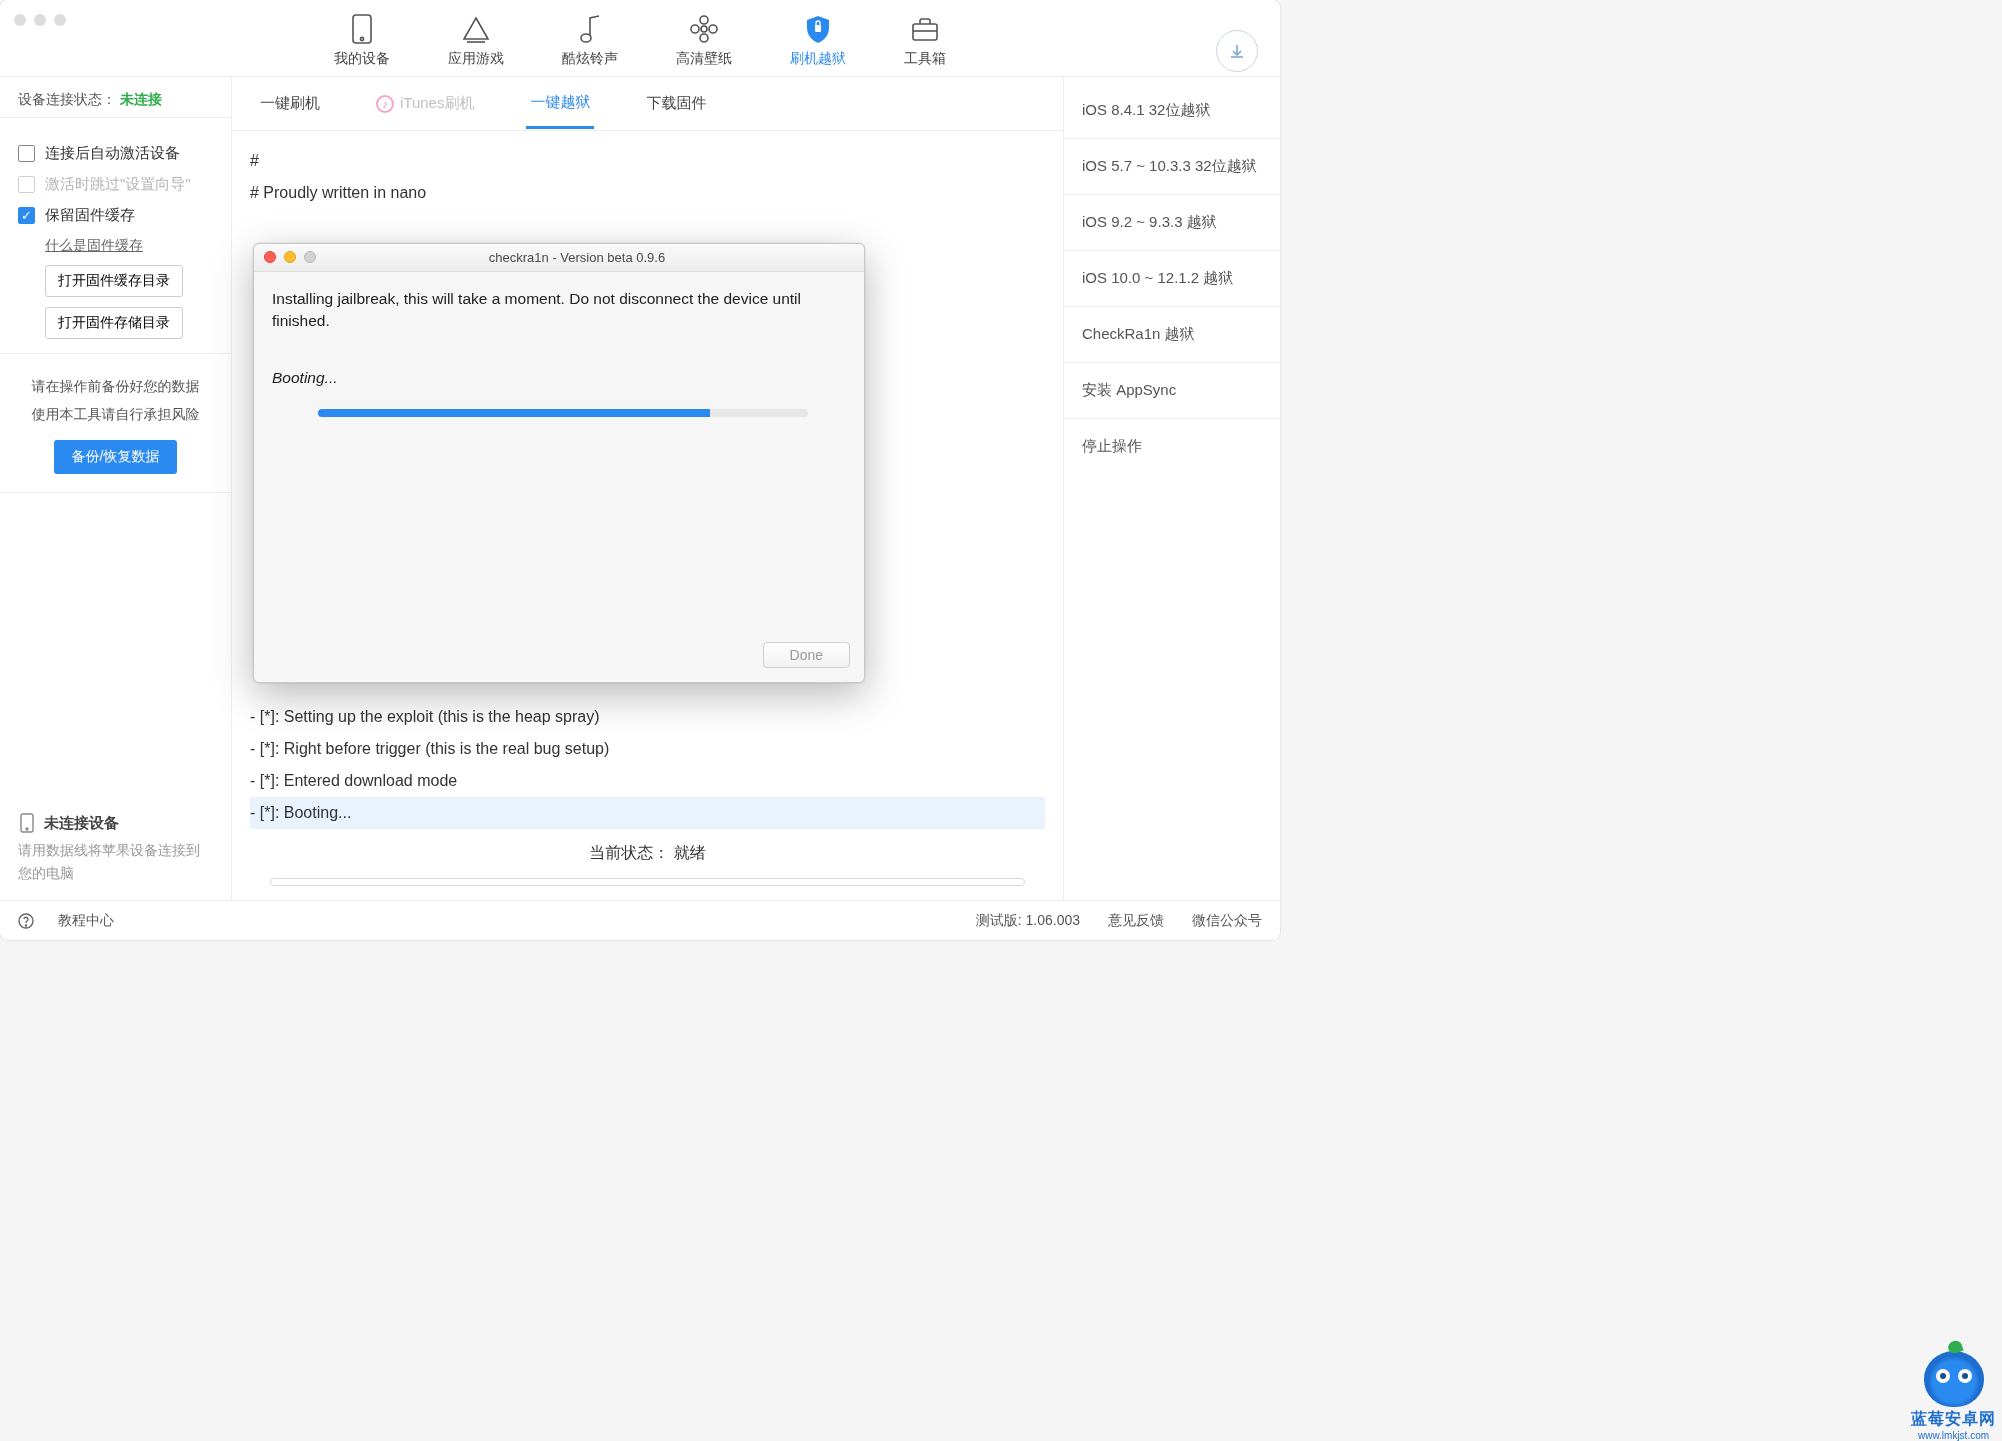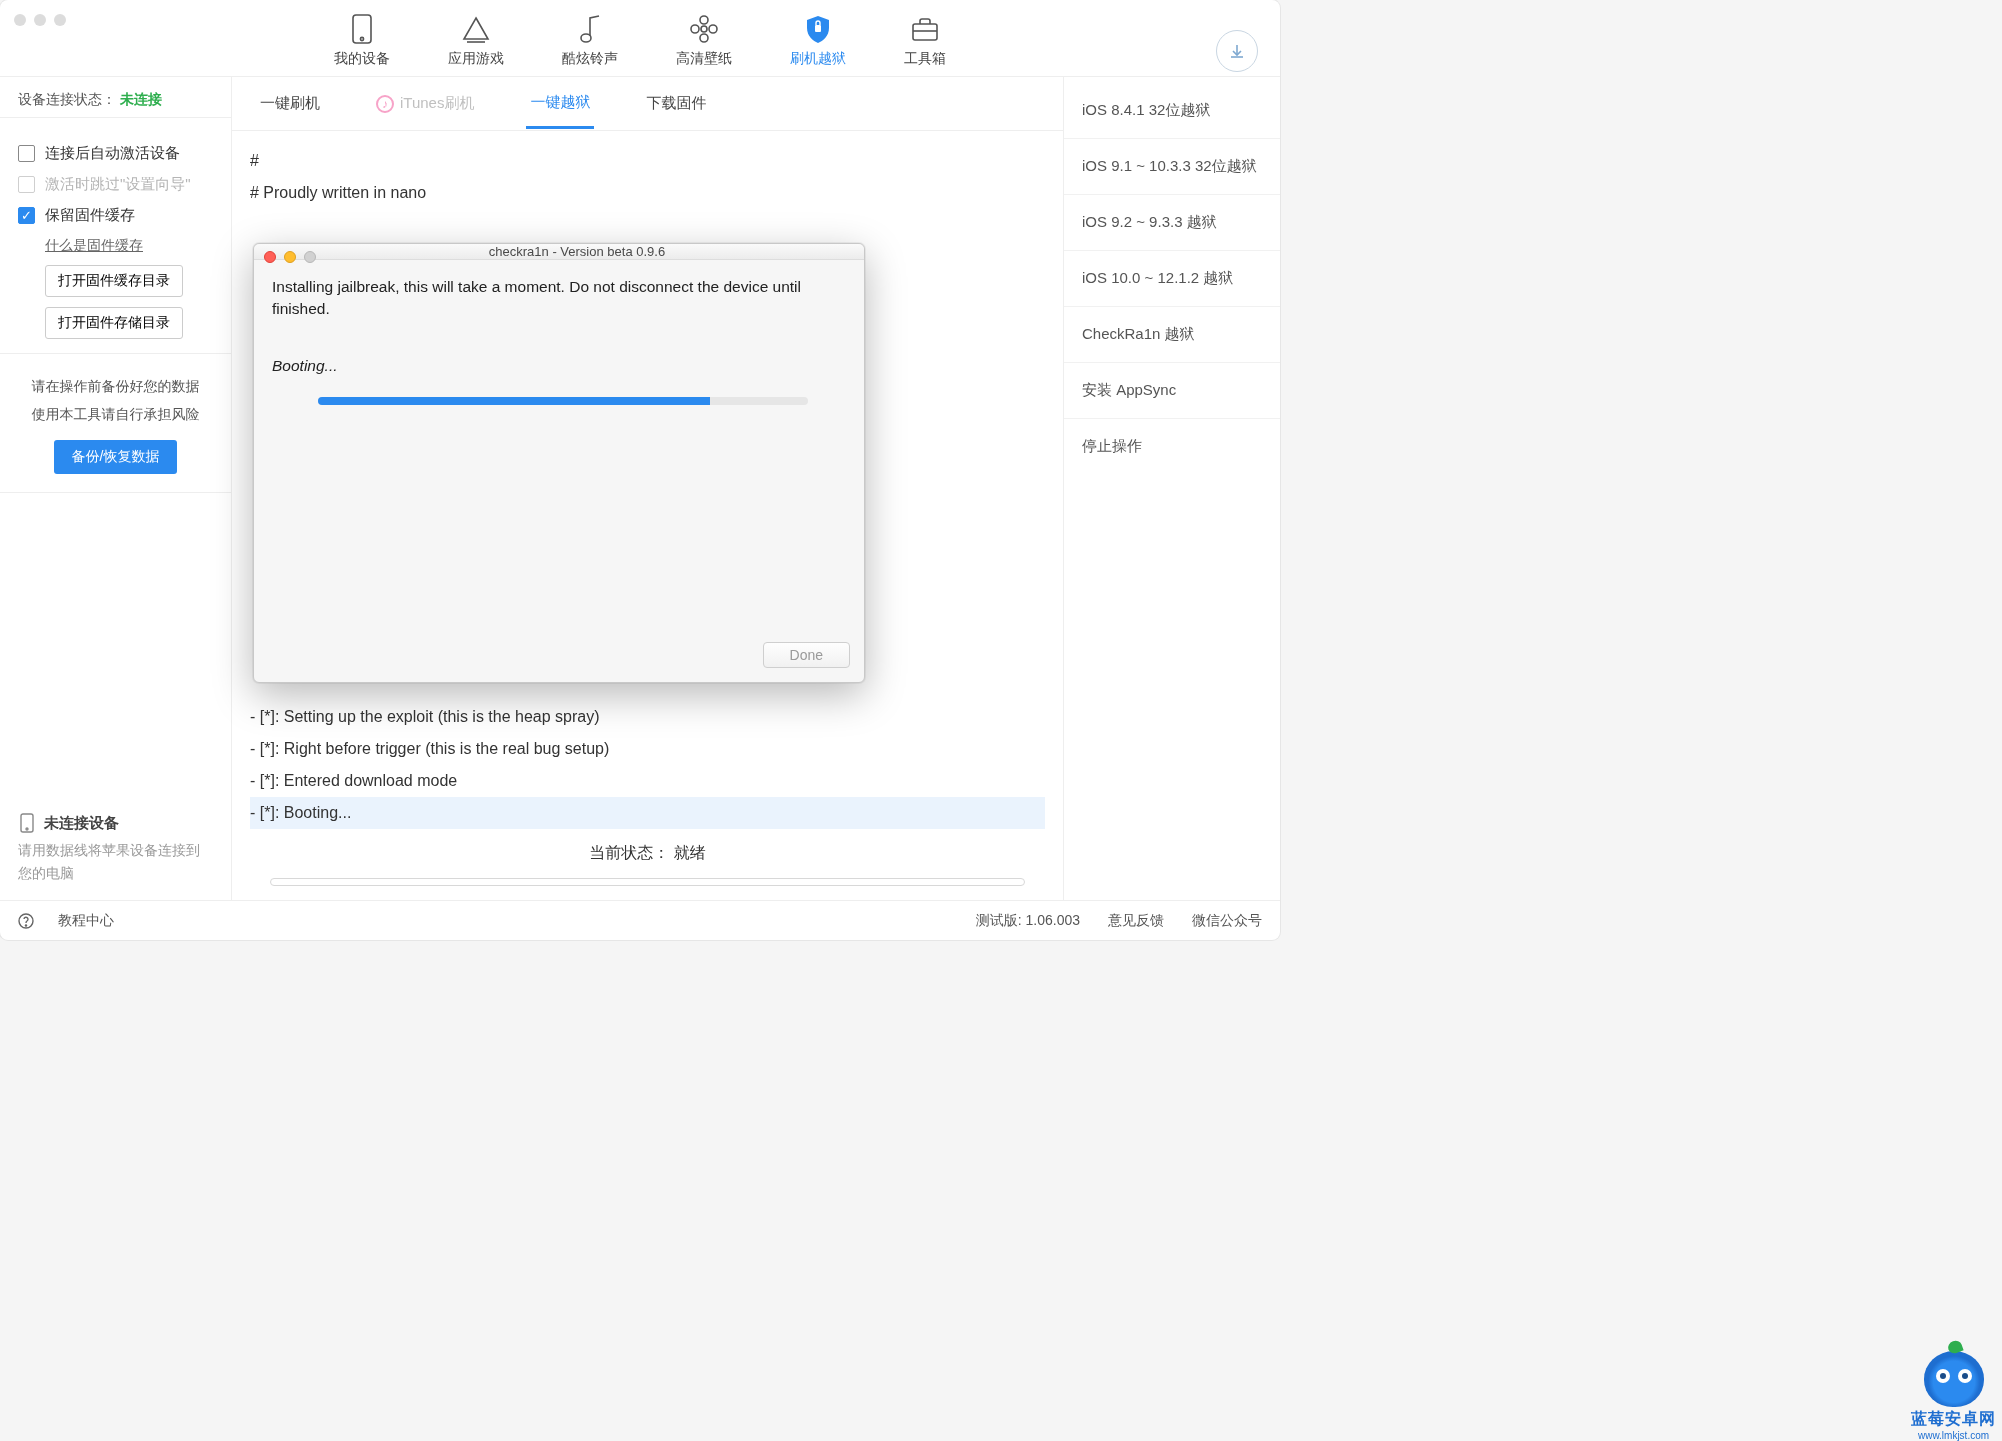--- a/index.html
+++ b/index.html
@@ -148,21 +148,21 @@
   position: absolute;
   left: 253px; top: 243px;
   width: 612px; height: 440px;
   background: #f6f6f6;
   border: 1px solid #c8c8c8;
   border-radius: 6px;
   box-shadow: 0 12px 40px rgba(0,0,0,.28), 0 0 0 1px rgba(0,0,0,.05);
   display: flex; flex-direction: column;
 }
 .modal-title {
-  height: 16px; display: flex; align-items: center; justify-content: center;
+  height: 28px; display: flex; align-items: center; justify-content: center;
   font-size: 13px; color: #4a4a4a; border-bottom: 1px solid #ddd;
   background: linear-gradient(#fafafa,#ececec);
   border-radius: 6px 6px 0 0;
   position: relative;
   padding-left: 36px;
 }
 .modal-traffic { position: absolute; left: 10px; top: 7px; display: flex; gap: 8px; }
 .mtl { width: 12px; height: 12px; border-radius: 50%; }
 .mtl.red { background: #ff5f57; border: 1px solid #e24238; }
 .mtl.yellow { background: #ffbd2e; border: 1px solid #dfa020; }
@@ -361,21 +361,21 @@
           <div>
             <span>当前状态：</span>
             <span>就绪</span>
           </div>
           <div class="empty-progress"></div>
         </div>
       </div>
 
       <div class="right-col">
         <div class="right-item">iOS 8.4.1 32位越狱</div>
-        <div class="right-item">iOS 9.1 ~ 10.3.3 32位越狱</div>
+        <div class="right-item">iOS 5.7 ~ 10.3.3 32位越狱</div>
         <div class="right-item">iOS 9.2 ~ 9.3.3 越狱</div>
         <div class="right-item">iOS 10.0 ~ 12.1.2 越狱</div>
         <div class="right-item">CheckRa1n 越狱</div>
         <div class="right-item">安装 AppSync</div>
         <div class="right-item">停止操作</div>
       </div>
     </div>
   </div>
 
   <div class="footer-bar">

